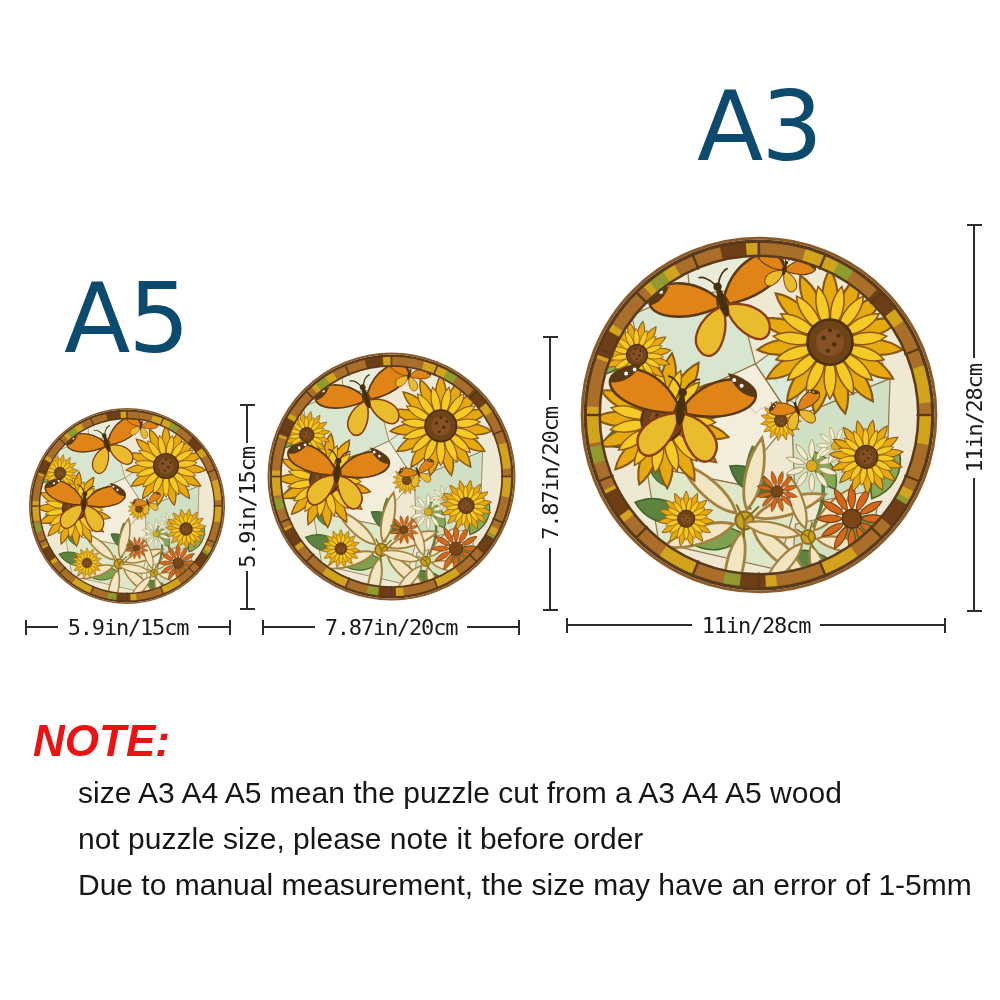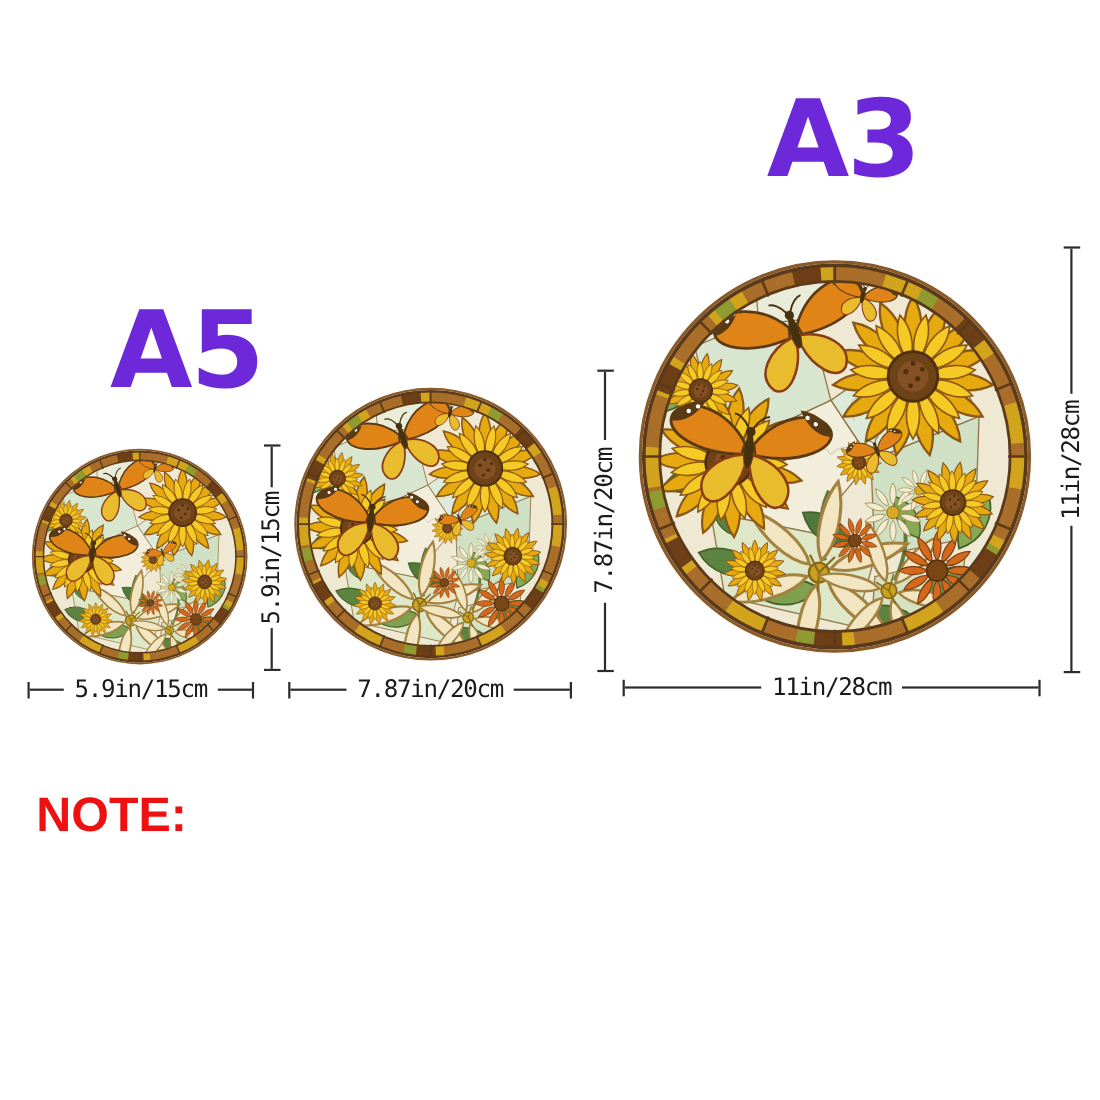--- a/index.html
+++ b/index.html
@@ -1,22 +1,22 @@
 <!DOCTYPE html>
 <html><head>
 <meta charset="utf-8">
 <style>
   html,body{margin:0;padding:0;background:#fff;}
   #stage{position:relative;width:1000px;height:1000px;background:#ffffff;overflow:hidden;
          font-family:"Liberation Sans", sans-serif;color:#111;}
 
   
   .size-label{position:absolute;font-family:"DejaVu Sans", "Liberation Sans", sans-serif;
-              font-weight:700;font-size:97px;line-height:1;color:#6d28d9;letter-spacing:-2px;}
-  #label-a5{left:64px;top:270px;margin-left:36px;}
+              font-weight:400;font-size:97px;line-height:1;color:#0c4a6e;letter-spacing:-2px;}
+  #label-a5{left:64px;top:270px;}
   #label-a4{left:344px;top:198px;}
   #label-a3{left:697px;top:78px;}
 
   
   .art{position:absolute;display:block;}
   #art-a5{left:27px;top:406px;width:200px;height:200px;}
   #art-a4{left:265px;top:350px;width:253px;height:253px;}
   #art-a3{left:577px;top:233px;width:364px;height:364px;}
 
   
@@ -37,21 +37,21 @@
   .dim-v .vlabel .dim-label{transform:rotate(-90deg);}
   #dim-a5-h{left:233px;top:404px;width:28px;height:206px;}
   #dim-a5-h .vlabel{height:128px;}
   #dim-a4-h{left:536px;top:336px;width:28px;height:275px;}
   #dim-a4-h .vlabel{height:148px;}
   #dim-a3-h{left:960px;top:224px;width:28px;height:388px;}
   #dim-a3-h .vlabel{height:120px;}
 
   
   #note-heading{position:absolute;left:33px;top:716px;font-size:44px;font-weight:600;
-                color:#ee1111;letter-spacing:0;}
+                color:#ee1111;letter-spacing:0;font-style:italic;}
   #note-lines{position:absolute;left:78px;top:770px;font-size:30px;line-height:46px;color:#161616;}
   .note-line{white-space:nowrap;}
 </style>
 </head>
 <body>
 
 <svg width="0" height="0" style="position:absolute" aria-hidden="true">
   <defs>
     <clipPath id="clipInner">
         <circle cx="100" cy="100" r="87"></circle>
@@ -322,14 +322,19 @@
     <div class="tick"></div>
     <div class="seg"></div>
     <div class="vlabel">
       <span class="dim-label">11in/28cm</span>
     </div>
     <div class="seg"></div>
     <div class="tick"></div>
   </div>
 
   <div id="note-heading">NOTE:</div>
+  <div id="note-lines">
+    <div class="note-line">size A3 A4 A5 mean the puzzle cut from a A3 A4 A5 wood</div>
+    <div class="note-line">not puzzle size, please note it before order</div>
+    <div class="note-line">Due to manual measurement, the size may have an error of 1-5mm</div>
+  </div>
 
 </div>
 
 </body></html>

